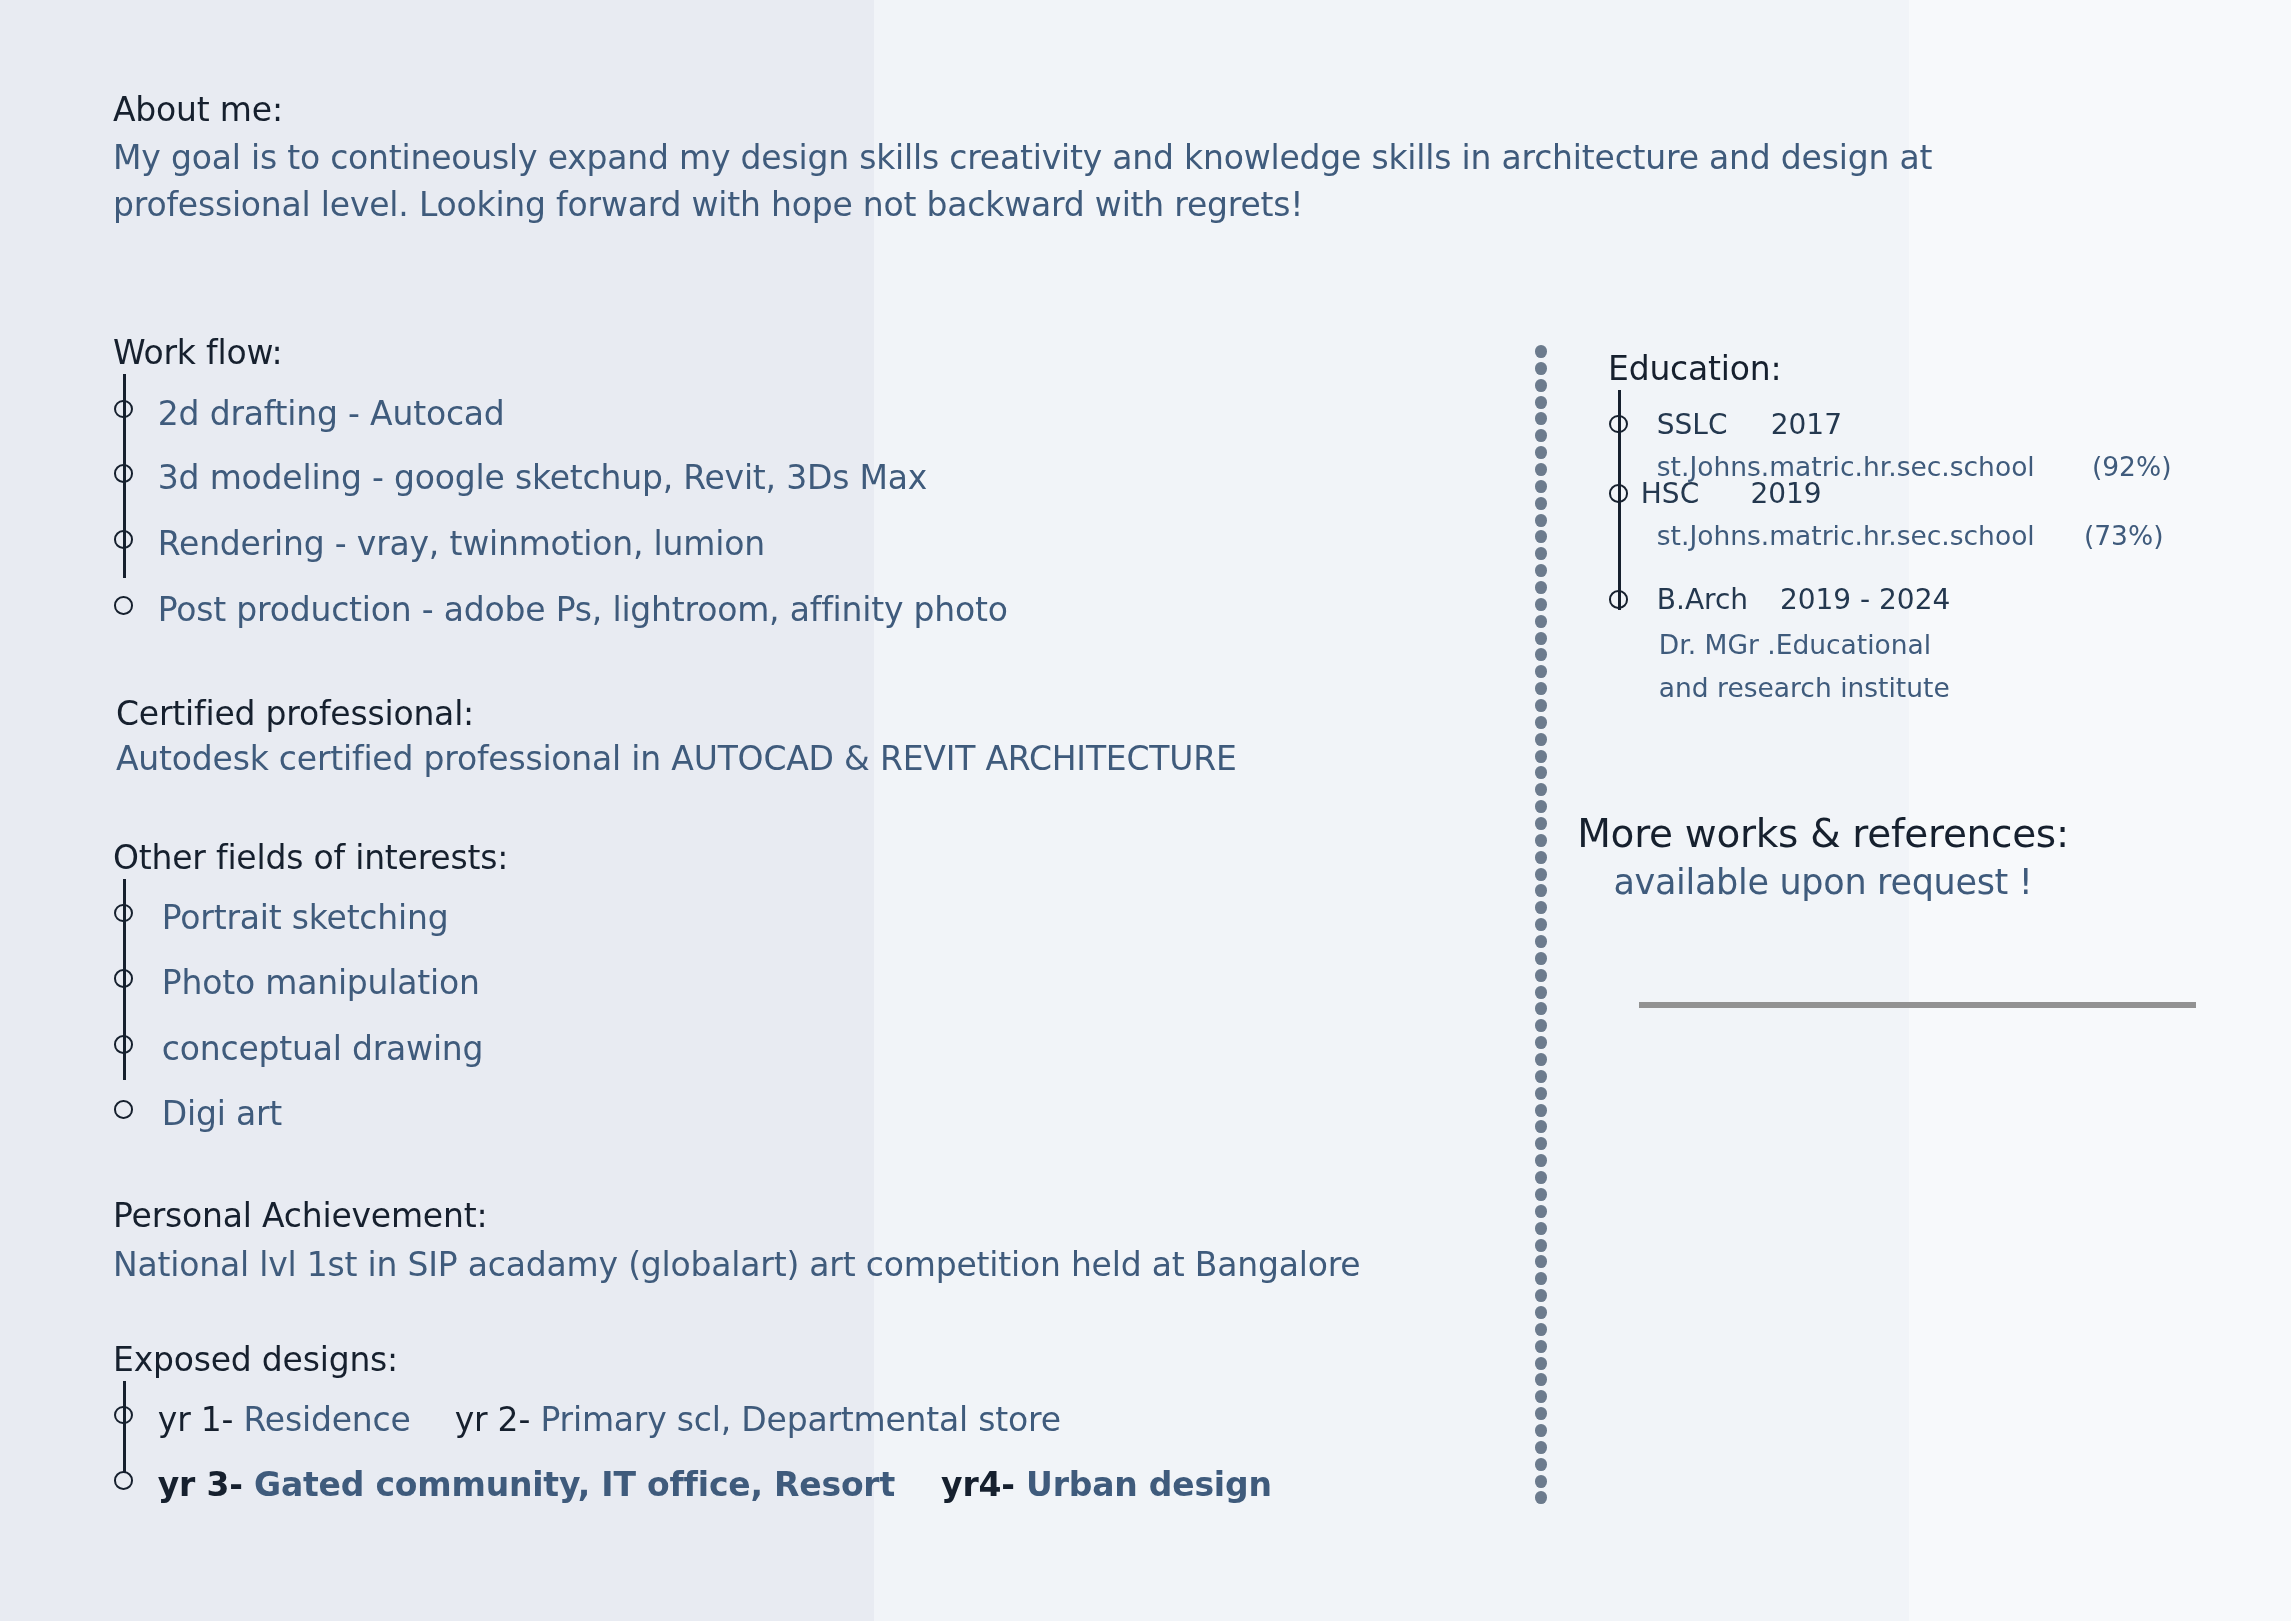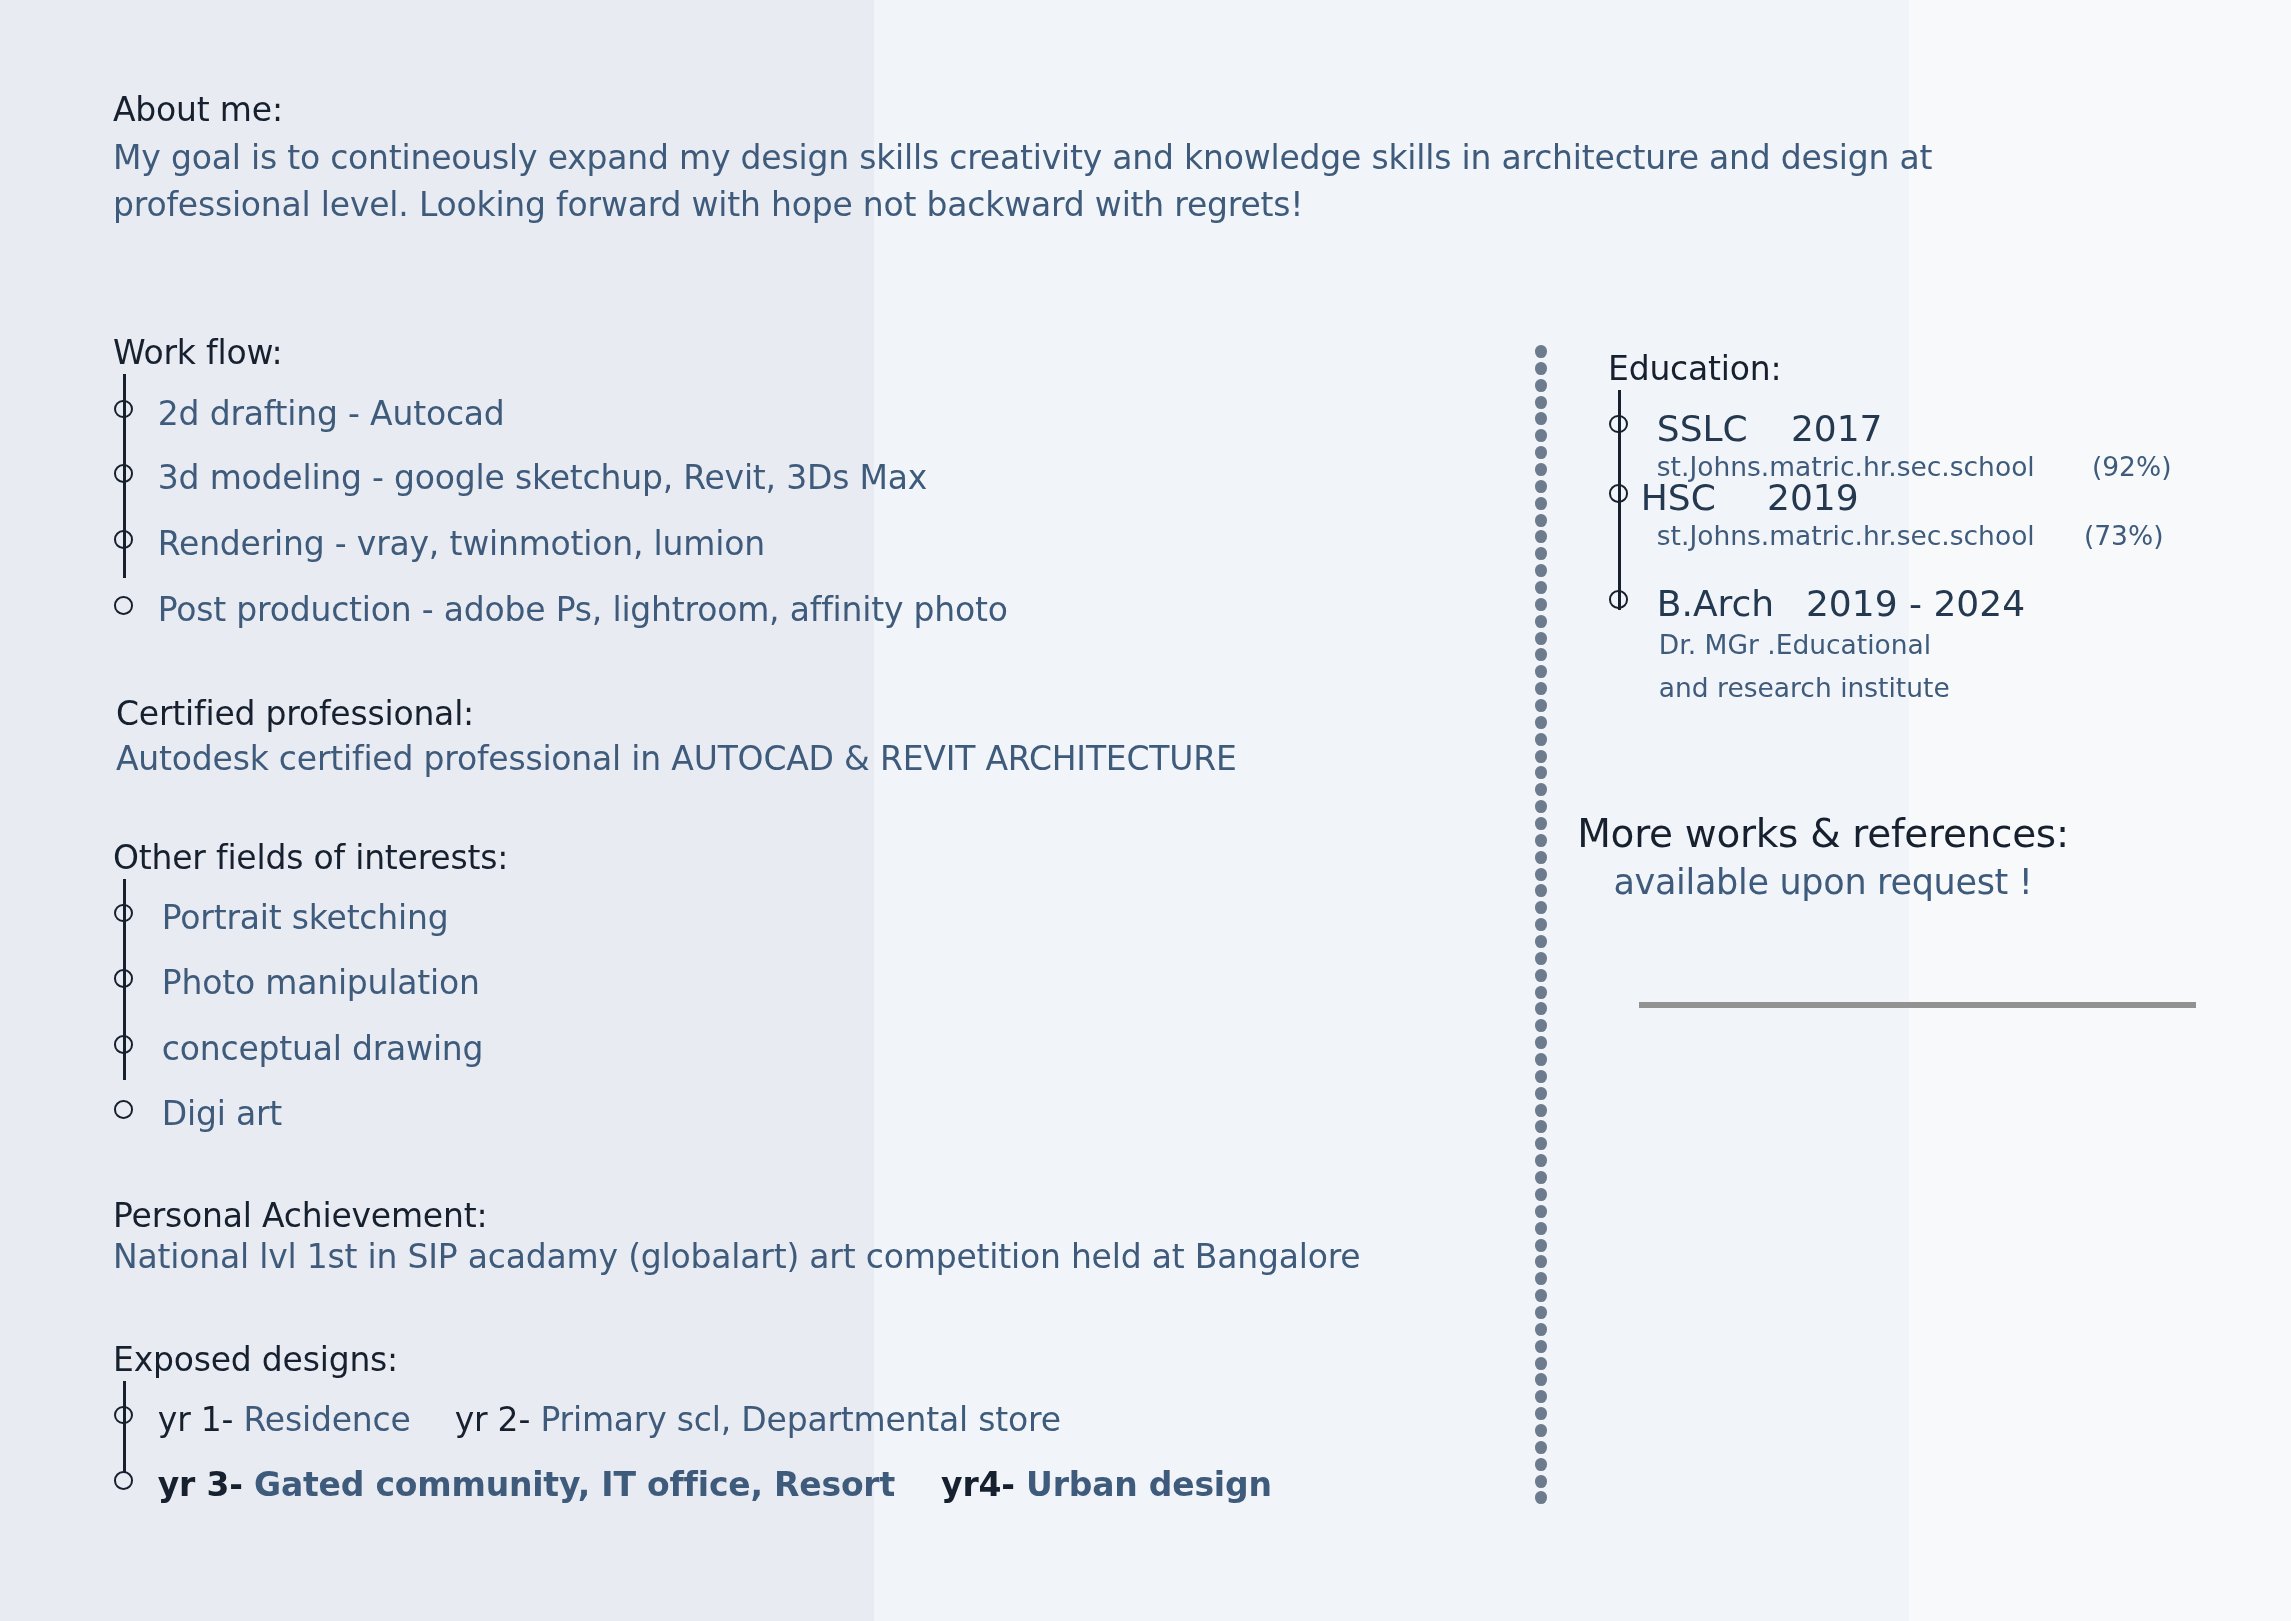--- a/index.html
+++ b/index.html
@@ -90,21 +90,21 @@
   
   #more-works-rule {
     position: absolute;
     left: 1639px;
     top: 1002px;
     width: 557px;
     height: 5.9px;
     background: #929292;
   }
 
-  .edu-entry-title { font-size: 36px; color: #24384f; white-space: nowrap; }
+  .edu-entry-title { font-size: 28px; color: #24384f; white-space: nowrap; }
   .edu-entry-sub   { font-size: 26.5px; color: #3f5b7c; white-space: nowrap; }
   .edu-pct         { font-size: 26.5px; color: #3f5b7c; }
 
   .mw-title {
     font-size: 39px;
     color: #16202e;
     letter-spacing: -0.3px;
     text-align: center;
     white-space: nowrap;
   }
@@ -168,21 +168,21 @@
     </div>
   </div>
 
   <div class="abs" style="left:116px; top:694px;">
     <div class="heading">Certified professional:</div>
     <div class="body" style="margin-top:5.9px;">Autodesk certified professional in AUTOCAD &amp; REVIT ARCHITECTURE</div>
   </div>
 
   <div class="abs" style="left:113px; top:1196px;">
     <div class="heading">Personal Achievement:</div>
-    <div class="body" style="margin-top:2px;">National lvl 1st in SIP acadamy (globalart) art competition held at Bangalore</div>
+    <div class="body" style="margin-top:10px;">National lvl 1st in SIP acadamy (globalart) art competition held at Bangalore</div>
   </div>
 
   <div class="abs" style="left:113px; top:1340px;">
     <div class="heading">Exposed designs:</div>
 
     <div class="tl" style="left:9.8px; top:41px; width:1274px; height:127px;">
       <div class="tl-stem" style="top:0px; height:92px;"></div>
 
       <div class="tl-node" style="top:24.5px;"></div>
       <div class="tl-row body" style="left:35px; top:18.6px;">

